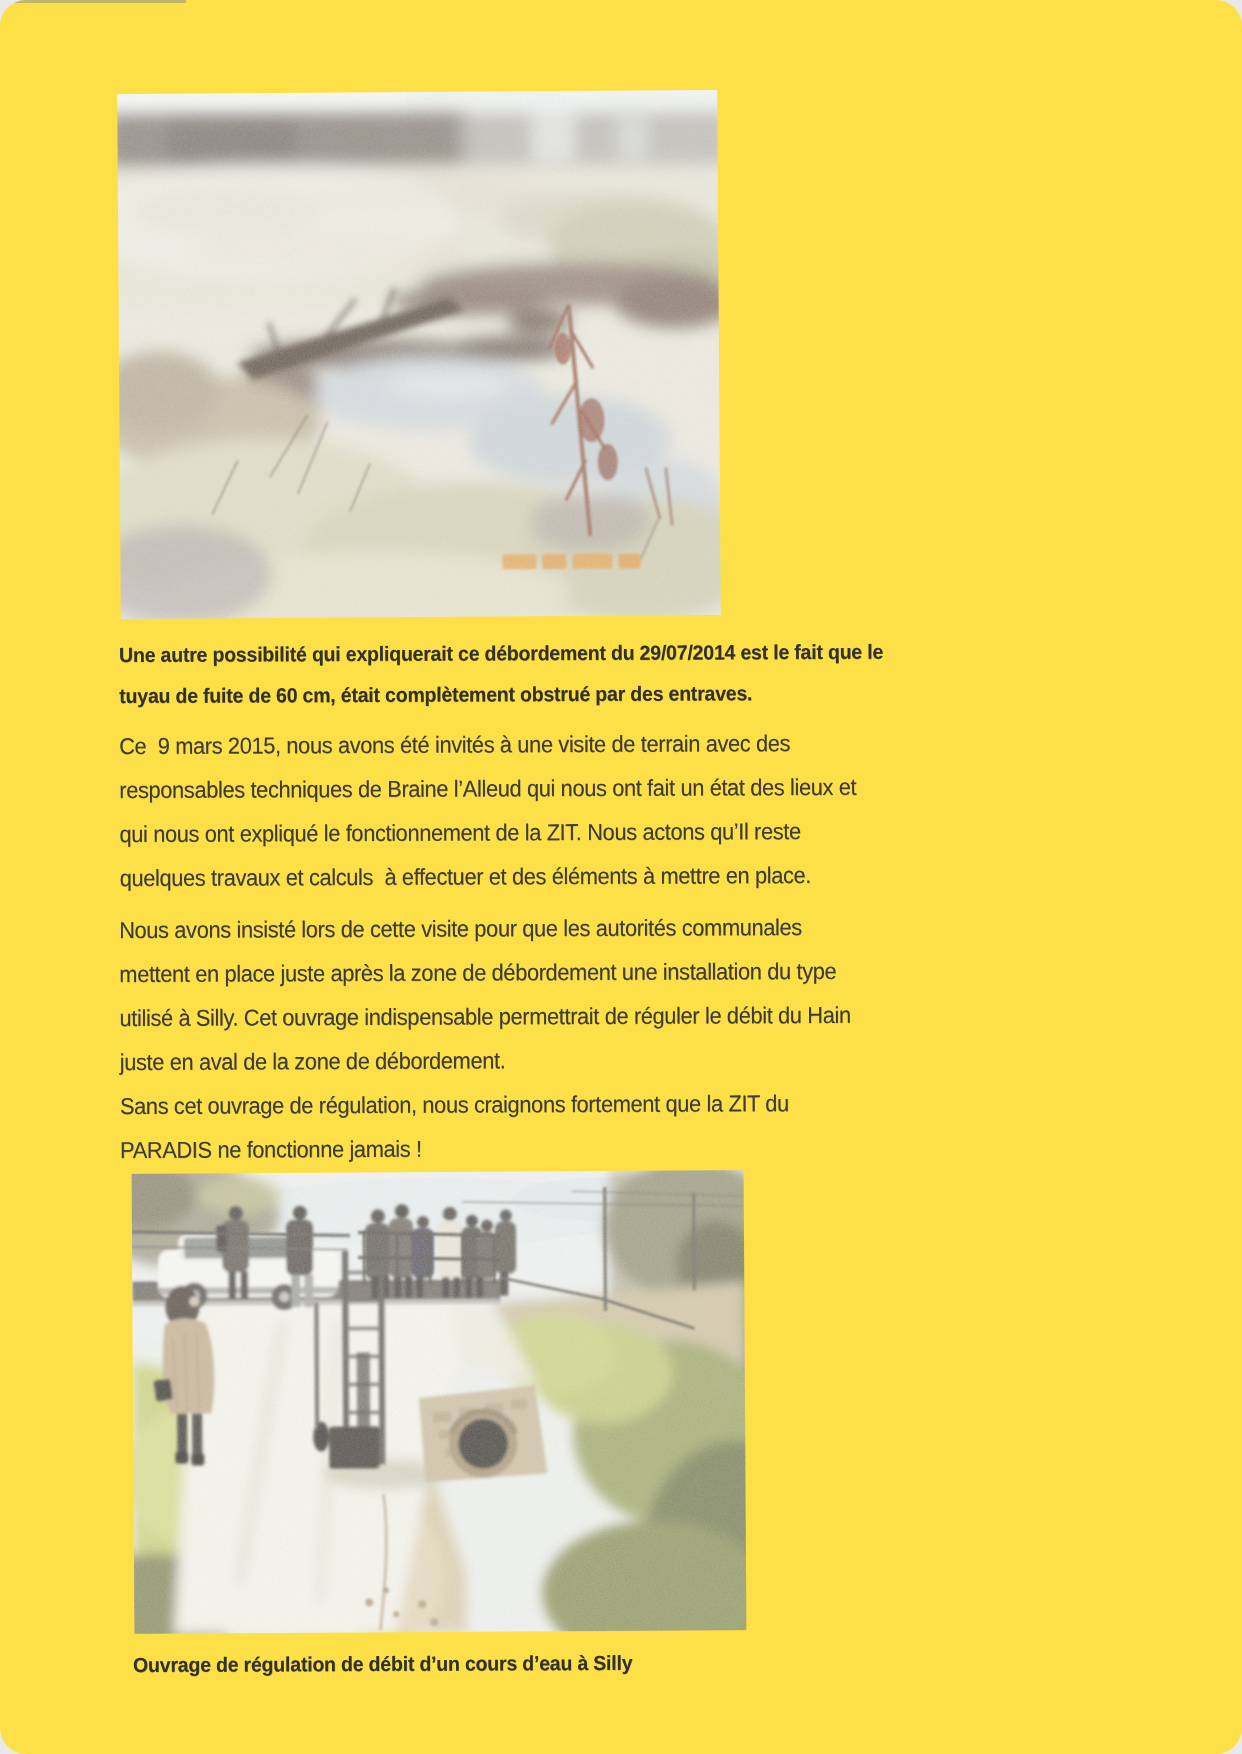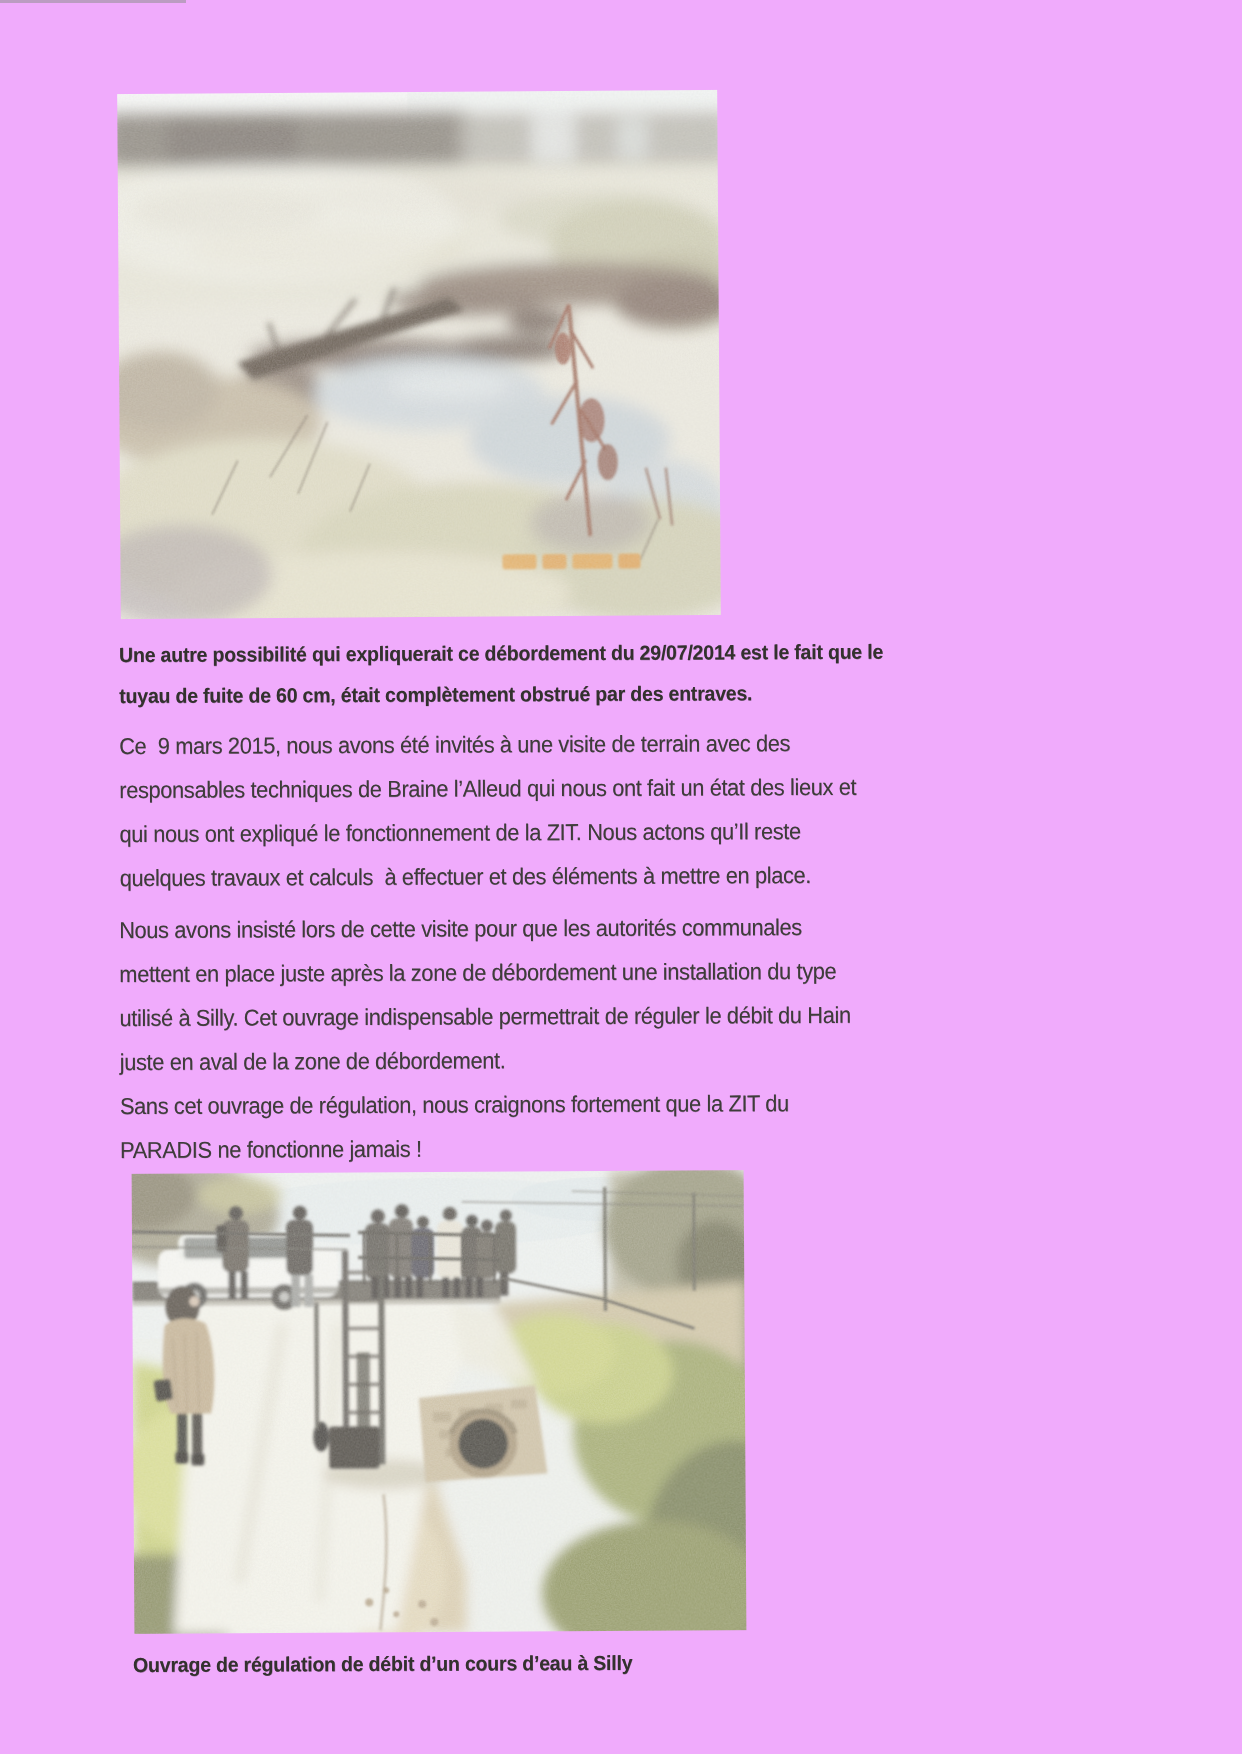--- a/index.html
+++ b/index.html
@@ -1,17 +1,17 @@
 <!DOCTYPE html>
 <html><head>
 <meta charset="utf-8">
 <style>
   html,body{margin:0;padding:0;background:#e9e9e9;}
-  .page{position:relative;width:1242px;height:1754px;background:#f0abfc;overflow:hidden;
-        font-family:"Liberation Sans","DejaVu Sans",sans-serif;}
+  .page{position:relative;width:1242px;height:1754px;background:#fde047;overflow:hidden;
+        font-family:"Liberation Sans","DejaVu Sans",sans-serif;border-radius:26px;}
   .artifact-top{position:absolute;left:0;top:0;width:186px;height:3px;background:#8f8f8f;opacity:.55;}
   .photo{position:absolute;margin:0;overflow:hidden;
          filter:blur(.4px) saturate(.82) brightness(1.03) contrast(.93);}
   .photo svg{display:block;width:100%;height:100%;}
   #photo-top{left:119px;top:92px;width:600px;height:525px;transform:rotate(-.4deg);}
   #photo-bottom{left:133px;top:1172px;width:612px;height:460px;transform:rotate(-.35deg);}
   .textblock{position:absolute;color:#3e3c3a;transform:rotate(-.25deg);transform-origin:0 0;}
   .tline{white-space:pre;transform:scaleX(.95);transform-origin:0 50%;}
   .body-text{font-size:23px;line-height:44px;letter-spacing:-.4px;
              text-shadow:.3px .4px .6px rgba(45,42,40,.38);}

